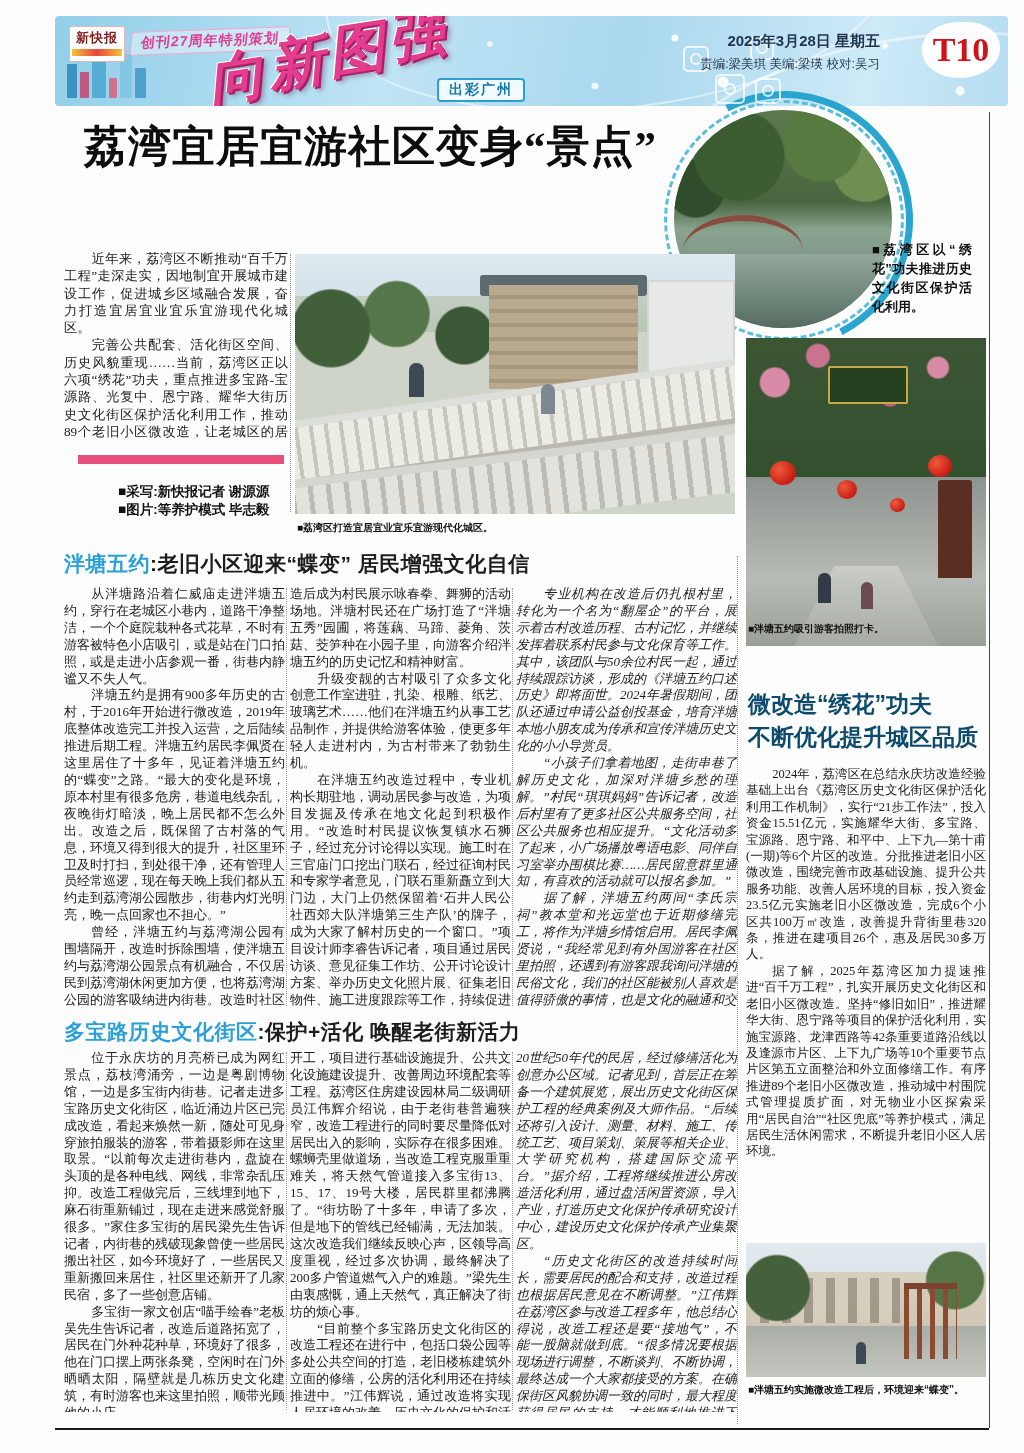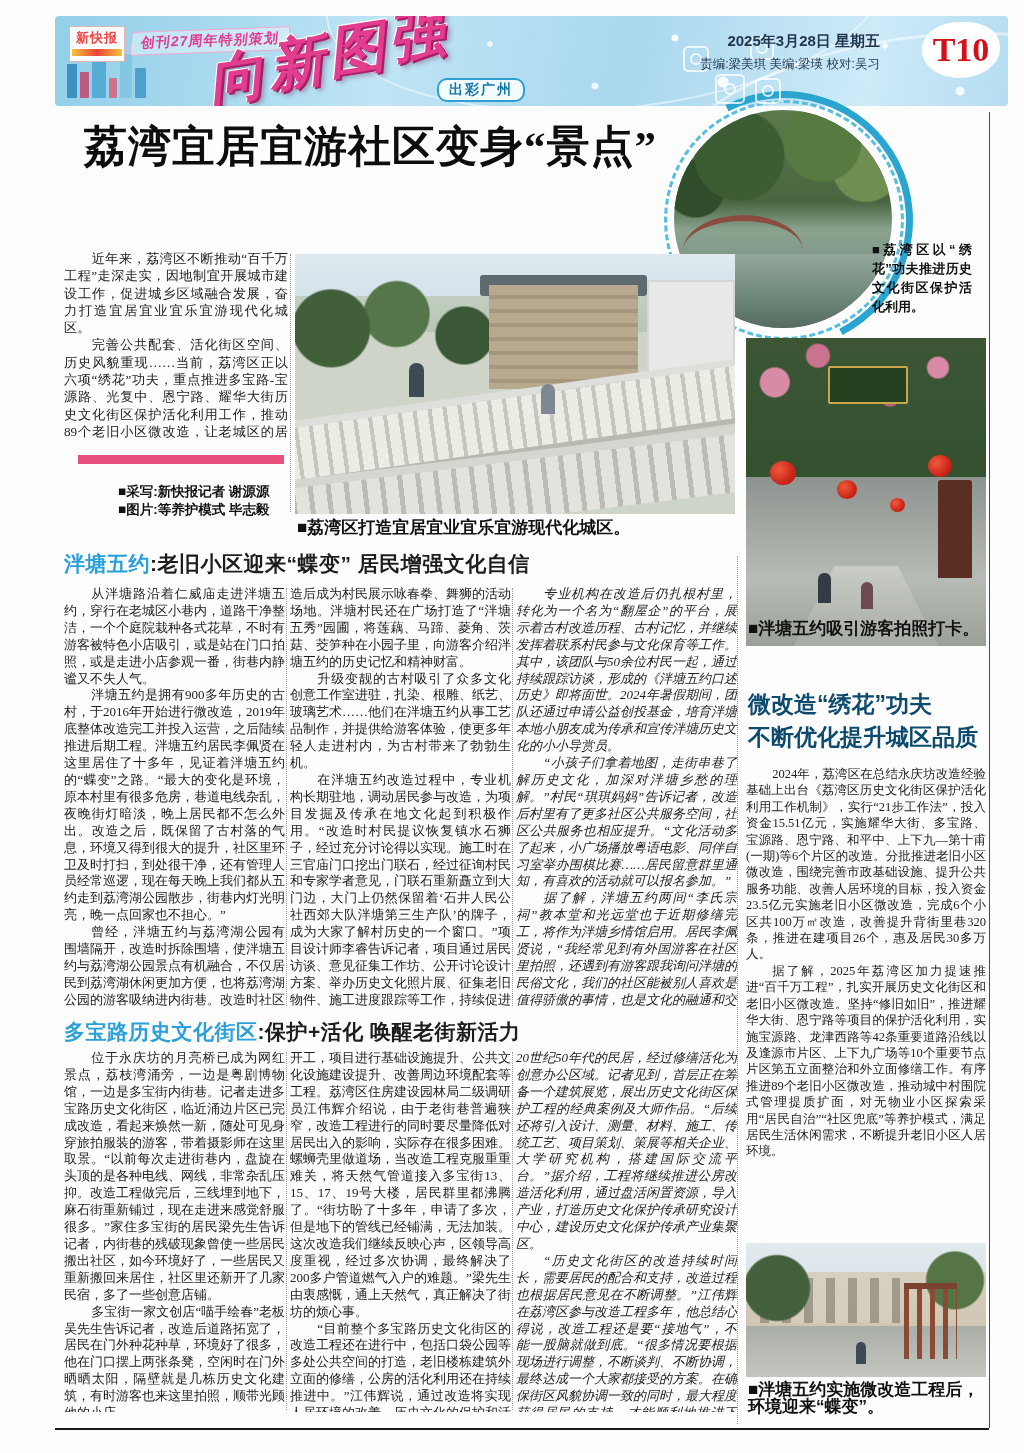--- a/index.html
+++ b/index.html
@@ -16,37 +16,37 @@
       radial-gradient(circle 4px at 540px 70px, rgba(255,255,255,.8) 3px, transparent 4px),
       radial-gradient(circle 3px at 435px 28px, rgba(255,255,255,.8) 2.5px, transparent 3px),
       linear-gradient(100deg,#92cfe9 0%,#bfe4f5 35%,#a9d7ee 60%,#cdeaf8 85%,#b5ddf1 100%); }
   .band::before, .band::after { content:""; position:absolute; border:2px solid rgba(255,255,255,.5); border-radius:50%; }
   .band::before { left:270px; top:-140px; width:560px; height:230px; transform:rotate(-5deg); }
   .band::after  { left:600px; top:20px;  width:520px; height:240px; transform:rotate(-8deg); border-width:3px; }
 
   .masthead { position:absolute; left:14px; top:10px; width:54px; height:34px; background:#fff;
     border:1px solid #e3b6b6; border-radius:2px; text-align:center; z-index:3; }
   .masthead .mh-txt { display:block; font-family:"Liberation Sans",sans-serif; font-weight:bold;
-    font-size:13px; color:#ef4444; line-height:22px; letter-spacing:1px; }
+    font-size:13px; color:#7f1d1d; line-height:22px; letter-spacing:1px; }
   .masthead .mh-strip { display:block; height:7px; margin:0 2px; background:linear-gradient(90deg,#f6c33b,#e8443a 50%,#f6c33b); }
 
   .special { position:absolute; left:76px; top:13px; z-index:3; transform:skewX(-8deg) rotate(-2deg);
     font-family:"Liberation Sans",sans-serif; font-weight:bold; font-size:14px; color:#e23c90;
     background:rgba(255,255,255,.4); border:1px solid #f2a7cc; border-radius:3px; padding:2px 9px; letter-spacing:1px; }
 
   .campaign { position:absolute; left:150px; top:2px; z-index:3; }
   .campaign span { display:inline-block; font-family:"Liberation Sans",sans-serif; font-weight:900; font-style:italic;
     font-size:56px; color:#e23d8e; letter-spacing:2px; transform:rotate(-9deg);
     text-shadow:2px 2px 0 #a81e67, -1px -1px 0 #ffffff, 1px -1px 0 #ffffff, 4px 4px 5px rgba(80,10,50,.35); }
   .campaign .c0{transform:rotate(-9deg) translateY(22px);} .campaign .c1{transform:rotate(-9deg) translateY(8px);}
   .campaign .c2{transform:rotate(-9deg) translateY(-6px);} .campaign .c3{transform:rotate(-9deg) translateY(-20px);}
 
   .subbadge { position:absolute; left:382px; top:62px; z-index:3; font-family:Liberation Serif, serif;
     font-weight:bold; font-size:14px; color:#1577a8; background:#f2fbff; border:2px solid #2f9fd0;
-    border-radius:10px; padding:1px 10px; letter-spacing:2px; }
+    border-radius:4px; padding:1px 10px; letter-spacing:2px; }
 
   .city { position:absolute; left:12px; bottom:2px; height:58px; z-index:2; }
   .city i { display:inline-block; vertical-align:bottom; margin-right:3px; border-radius:1px; opacity:.85; }
   .city .b1{width:10px;height:34px;background:#2e86ba;} .city .b2{width:14px;height:52px;background:#4aa6cf;}
   .city .b3{width:9px;height:26px;background:#c2476f;}  .city .b4{width:12px;height:44px;background:#7fc4e2;}
   .city .b5{width:8px;height:20px;background:#d65f7f;}  .city .b6{width:11px;height:30px;background:#3e97c4;}
 
   .ticon { position:absolute; z-index:2; border:2px solid rgba(255,255,255,.85); border-radius:5px; opacity:.9; }
   .ticon i { position:absolute; left:50%; top:50%; transform:translate(-50%,-50%); width:8px; height:8px;
     border:2px solid rgba(255,255,255,.9); border-radius:50%; }
@@ -89,21 +89,21 @@
   .intro { position:absolute; left:64px; top:250px; width:224px; height:192px; overflow:hidden;
     font-size:13.2px; line-height:17.3px; text-align:justify; }
   .intro p { margin:0; text-indent:2.1em; }
   .pinkbar { position:absolute; left:78px; top:455px; width:206px; height:9px; background:#e8517e; }
   .bylines { position:absolute; left:118px; top:483px; width:180px; font-family:"Liberation Sans",sans-serif;
     font-weight:bold; font-size:13.5px; line-height:18px; color:#111; }
 
   
   .photo { position:absolute; overflow:hidden; background:#cfd8dc; }
   .caption { position:absolute; font-family:"Liberation Sans",sans-serif; font-weight:bold;
-    font-size:17px; line-height:17px; color:#111; }
+    font-size:10px; line-height:17px; color:#111; }
 
   .photo-main { left:295px; top:254px; width:440px; height:260px;
     background:linear-gradient(180deg,#dfe9ef 0%,#d4e2ea 16%,#c2cfc0 16%,#b8c6b6 30%,#cfd4c9 30%); }
   .pm-trees { position:absolute; left:0; top:10px; width:55%; height:55%;
     background:
       radial-gradient(circle 40px at 15% 45%, #41603a 38px, transparent 40px),
       radial-gradient(circle 34px at 42% 35%, #55754a 32px, transparent 34px),
       radial-gradient(circle 30px at 70% 50%, #3a5736 28px, transparent 30px); }
   .pm-bldg { position:absolute; left:44%; top:12%; width:34%; height:40%;
     background:repeating-linear-gradient(180deg,#b9a98e 0 10px,#a6977e 10px 14px); }

